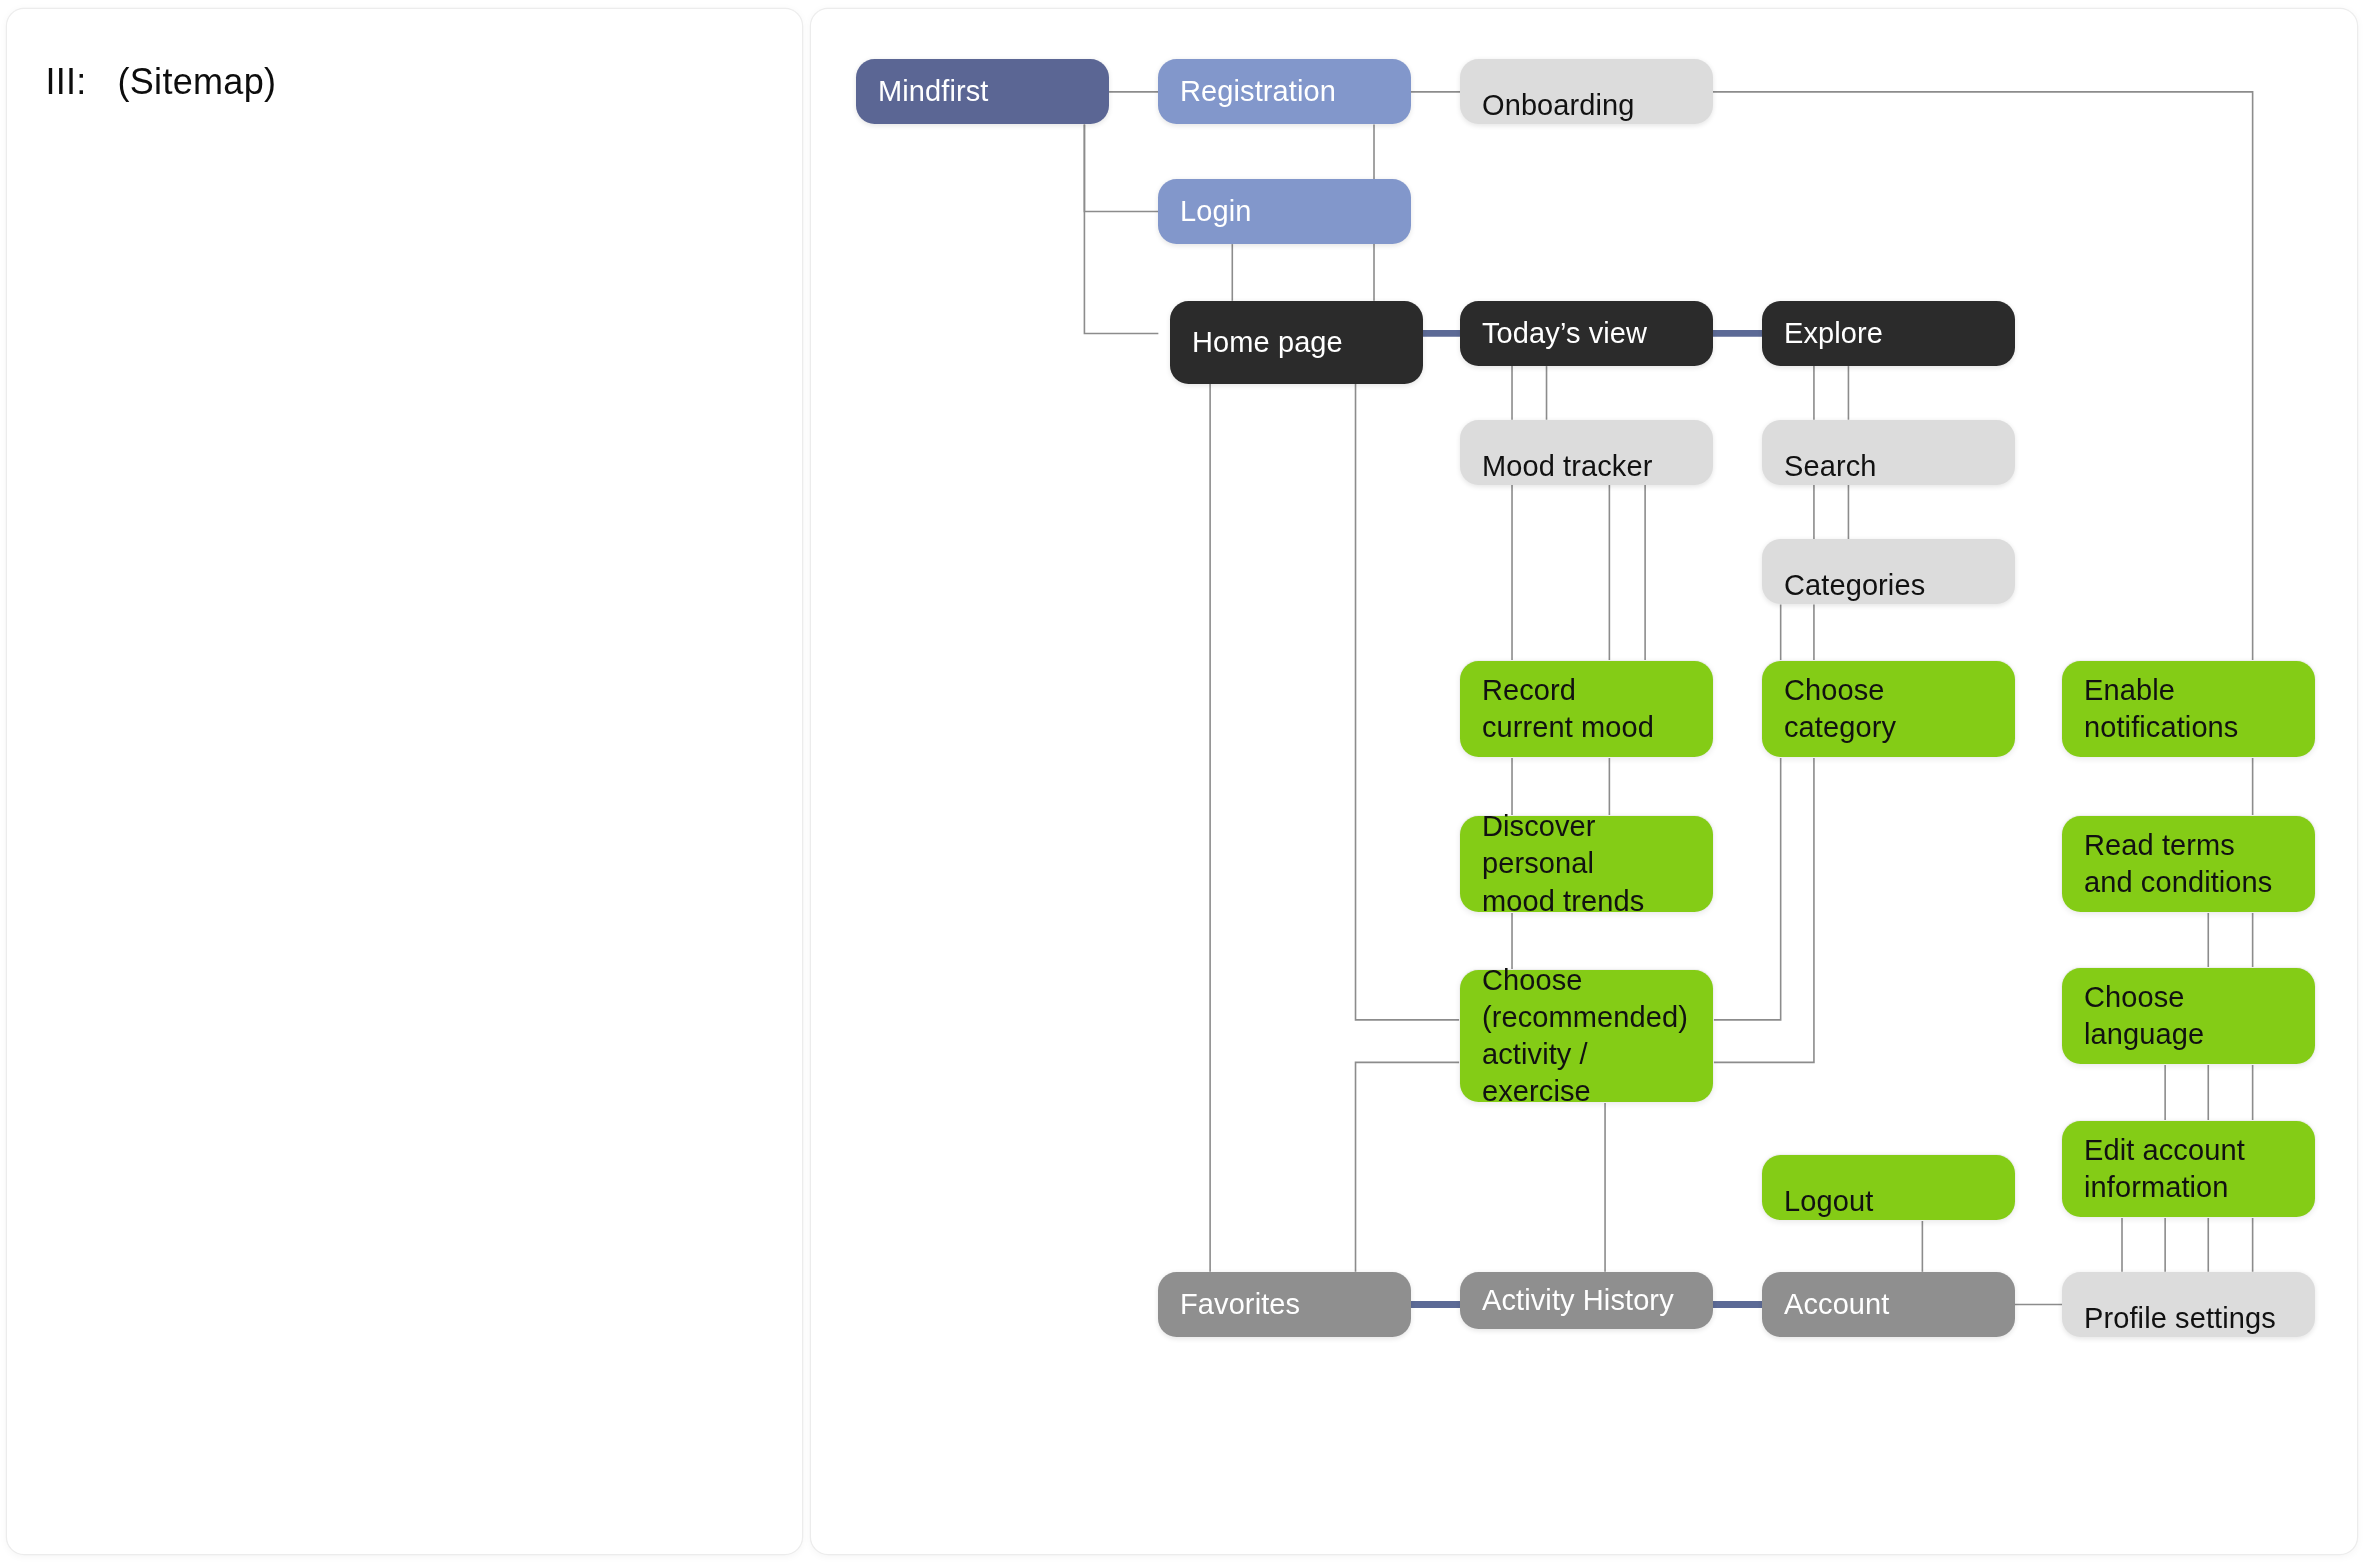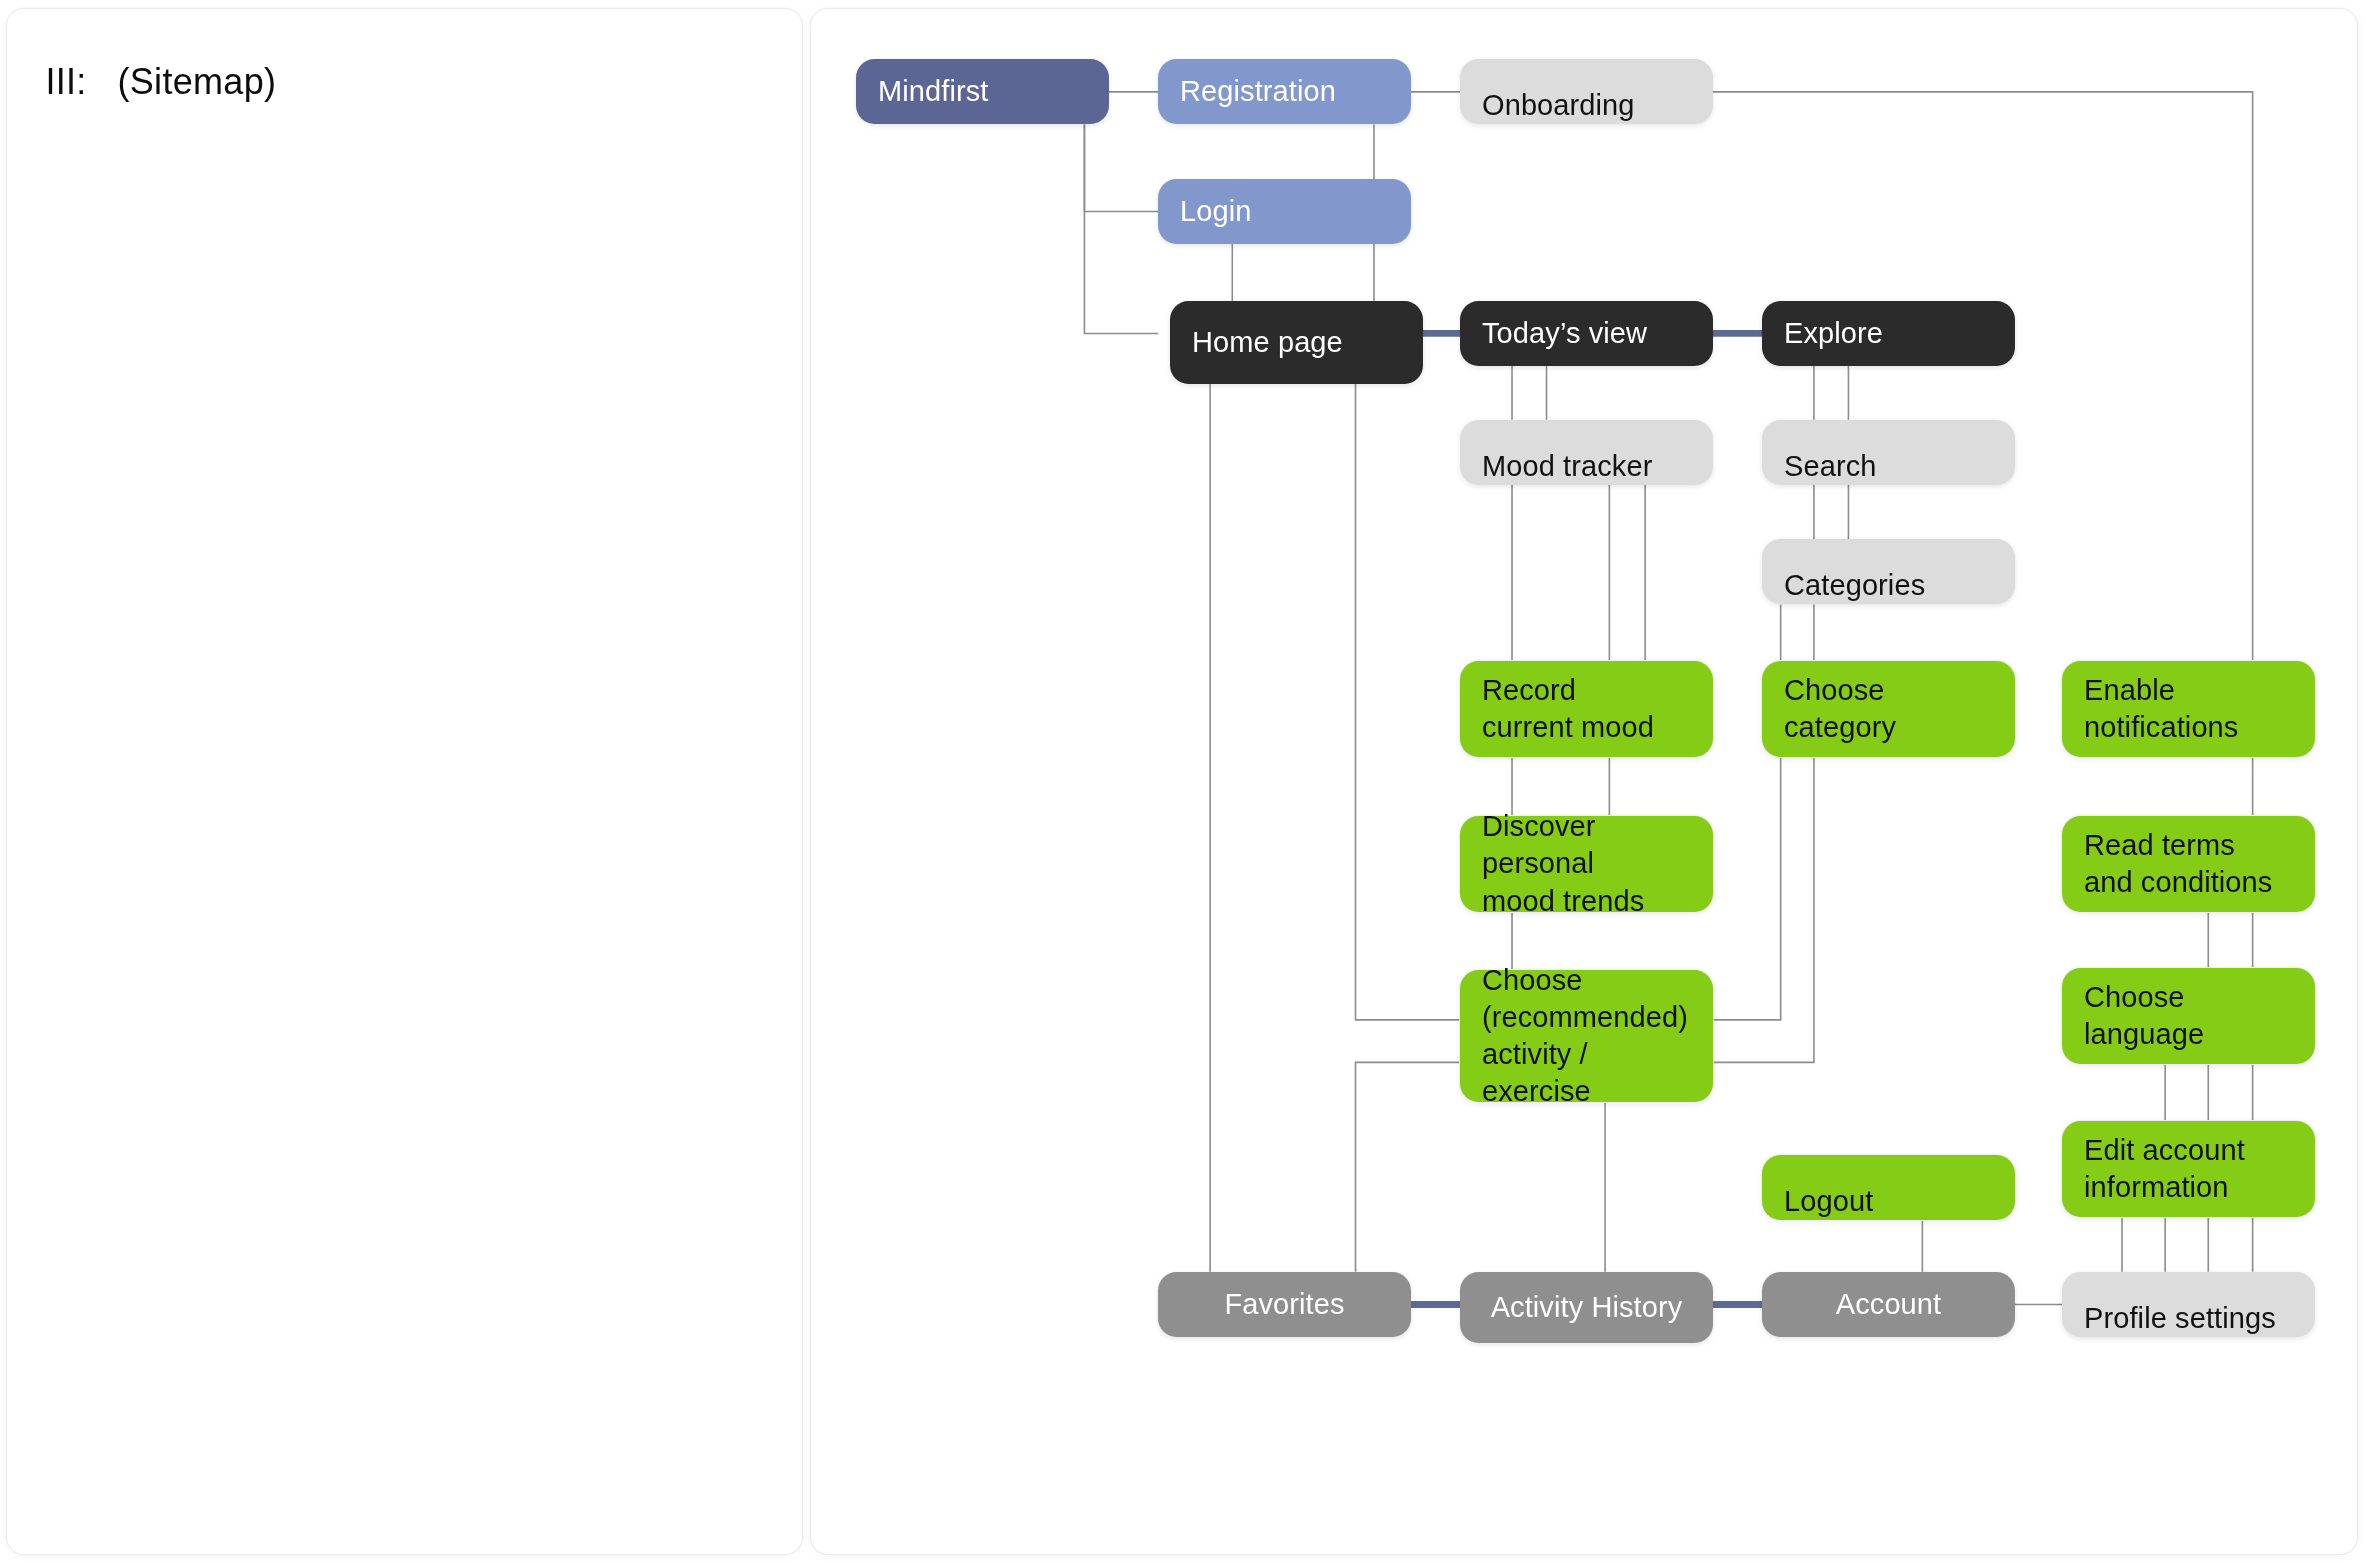--- a/index.html
+++ b/index.html
@@ -19,21 +19,21 @@
 
   .node{position:absolute;border-radius:18.5px;box-sizing:border-box;
         display:flex;align-items:center;
         box-shadow:0 1.8px 5.5px rgba(0,0,0,.10);
         font-size:29px;line-height:1.28;letter-spacing:0.1px;
         padding:0 22px;white-space:pre-line;}
   .n-brand   {background:#5b6694;color:#ffffff;}
   .n-blue    {background:#8297cb;color:#ffffff;}
   .n-lightgrey{background:#dcdcdc;color:#111111;align-items:flex-end;}
   .n-dark    {background:#2b2b2b;color:#ffffff;}
-  .n-midgrey {background:#8f8f8f;color:#ffffff;justify-content:center;}
+  .n-midgrey {background:#8f8f8f;color:#ffffff;}
   .n-white   {background:#84cc16;color:#111111;
               box-shadow:0 0 0 0.9px #efefef, 0 1.8px 6.2px rgba(0,0,0,.09);}
 </style>
 </head>
 <body>
 
 <div id="stage">
 
   <div class="panel" id="panel-left">
     <div id="page-title">III:   (Sitemap)</div>
@@ -109,19 +109,19 @@
 and conditions</span></div>
       <div class="node n-white" style="left: 1460px; top: 970px; width: 253px; height: 132px;"><span>Choose
 (recommended)
 activity / exercise</span></div>
       <div class="node n-white" style="left: 2062px; top: 968px; width: 253px; height: 96px;"><span>Choose
 language</span></div>
       <div class="node n-white" style="left: 2062px; top: 1121px; width: 253px; height: 96px;"><span>Edit account
 information</span></div>
       <div class="node n-white" style="left: 1762px; top: 1155px; width: 253px; height: 65px; align-items: flex-end;"><span>Logout</span></div>
       <div class="node n-midgrey" style="left: 1158px; top: 1272px; width: 253px; height: 65px;"><span>Favorites</span></div>
-      <div class="node n-midgrey" style="left: 1460px; top: 1272px; width: 253px; height: 71px;"><span>Activity History</span></div>
+      <div class="node n-midgrey" style="left: 1460px; top: 1272px; width: 253px; height: 57px;"><span>Activity History</span></div>
       <div class="node n-midgrey" style="left: 1762px; top: 1272px; width: 253px; height: 65px;"><span>Account</span></div>
       <div class="node n-lightgrey" style="left: 2062px; top: 1272px; width: 253px; height: 65px;"><span>Profile settings</span></div>
     </div>
 
 </div>
 
 
 </body></html>

